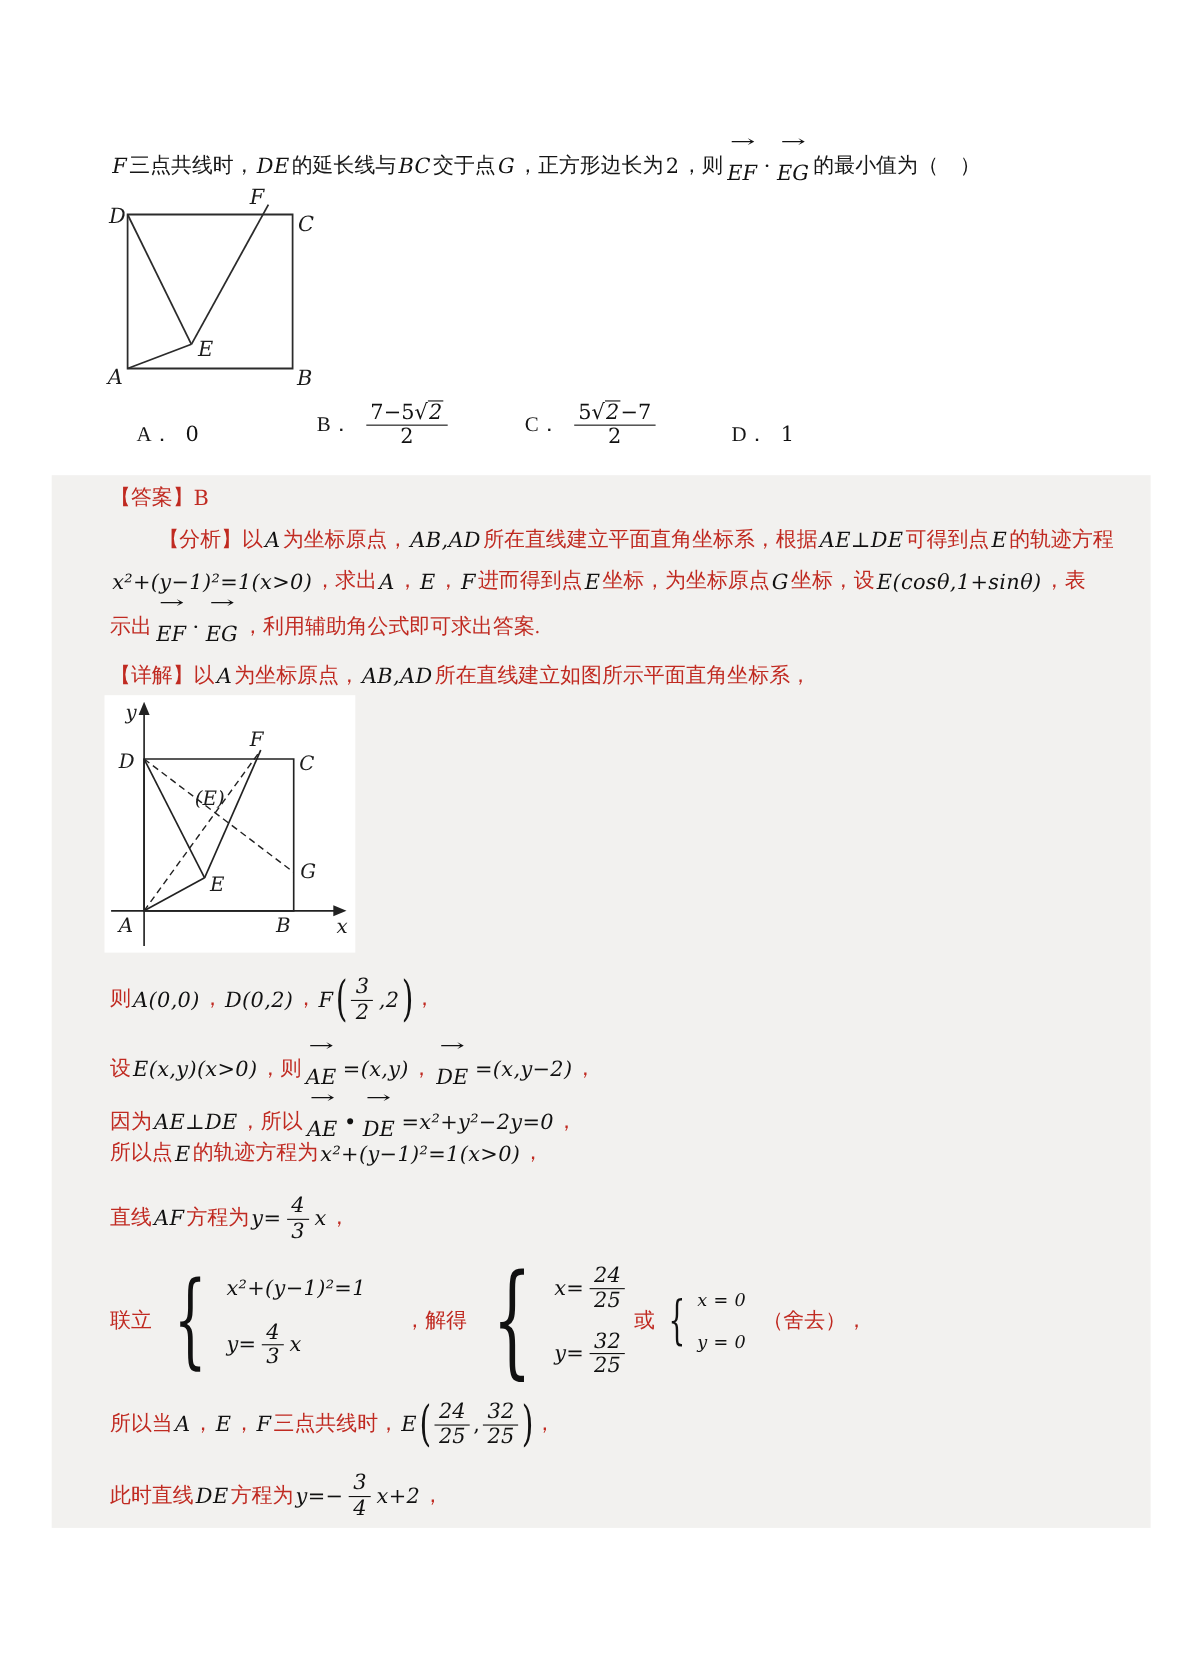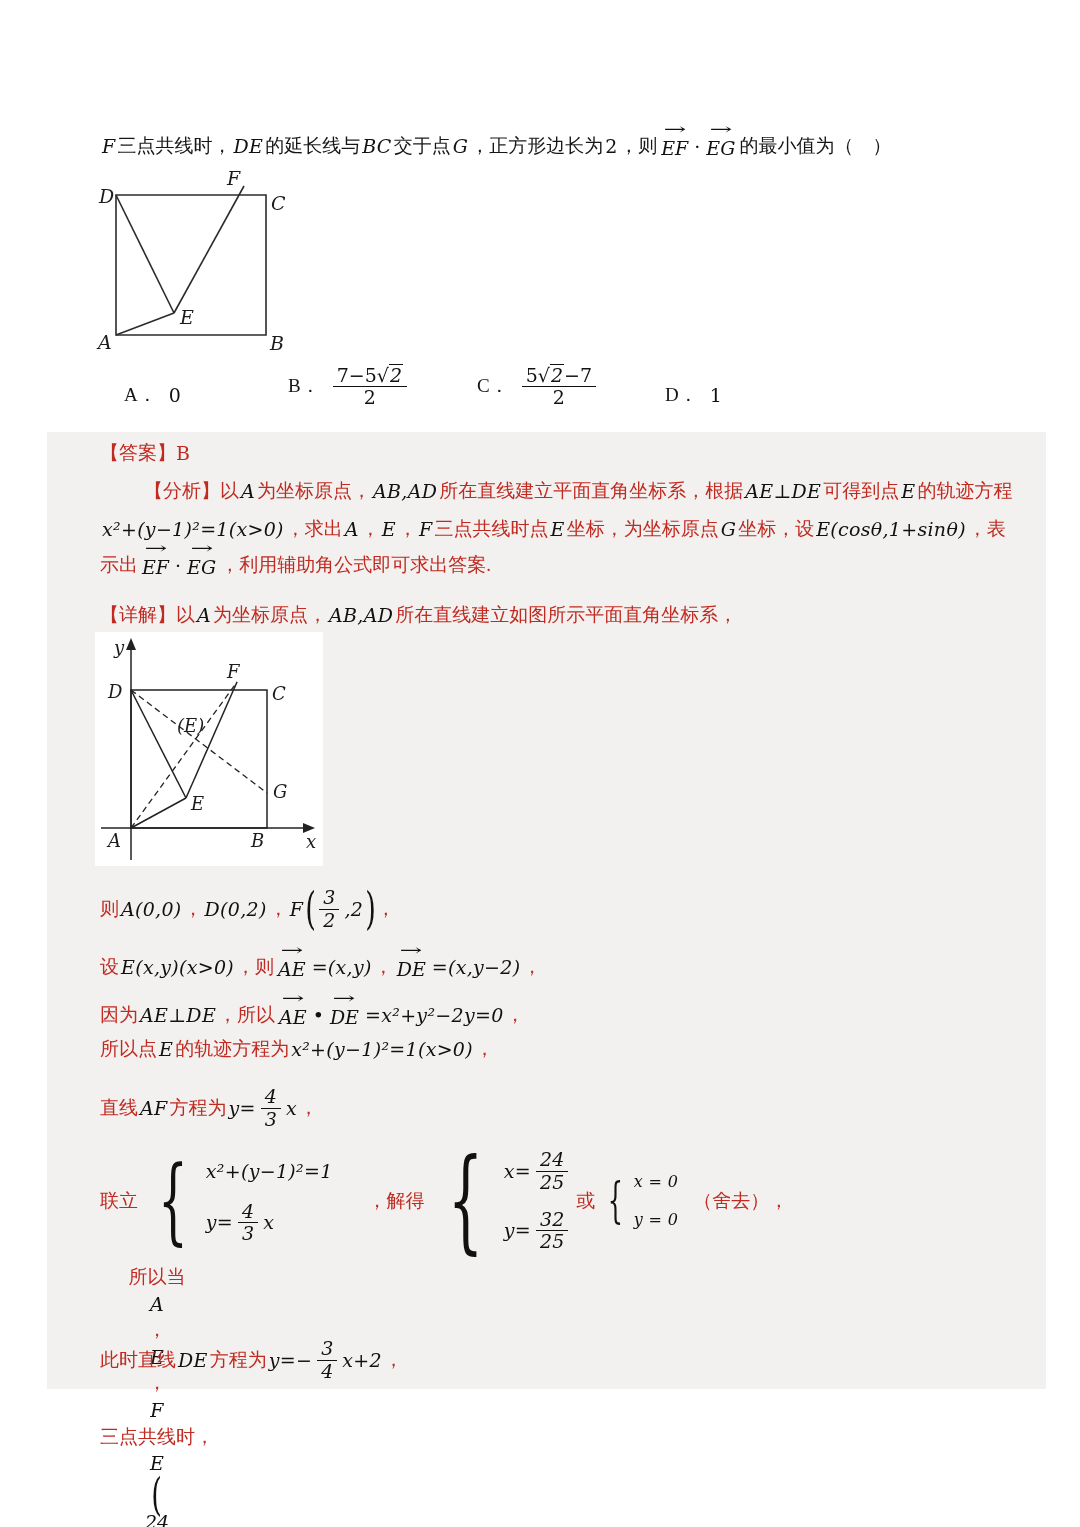--- a/index.html
+++ b/index.html
@@ -15,21 +15,21 @@
     overflow:hidden;
   }
   .line{
     position:absolute;display:flex;align-items:center;white-space:nowrap;
     font-size:19px;line-height:1.4;
   }
   .cn{color:var(--red);}
   .blk{color:var(--ink);}
   .math{font-family:"DejaVu Serif",serif;font-style:italic;color:#111;letter-spacing:.3px;margin:0 2px;}
   .mathn{font-family:"DejaVu Serif",serif;font-style:normal;color:#111;margin:0 2px;}
-  .vec{position:relative;display:inline-block;font-family:"DejaVu Serif",serif;font-style:italic;color:#111;margin:0 4px;padding-top:4px;}
+  .vec{position:relative;display:inline-block;font-family:"DejaVu Serif",serif;font-style:italic;color:#111;margin:0 4px;padding-top:14px;}
   .vec::before{
     content:"\2192";position:absolute;top:-0.78em;left:50%;
     transform:translateX(-50%) scaleX(1.8);font-size:.8em;font-style:normal;color:#111;
   }
   .frac{display:inline-flex;flex-direction:column;align-items:center;line-height:1.12;margin:0 3px;font-family:"DejaVu Serif",serif;font-style:italic;color:#111;}
   .frac .num{border-bottom:1.3px solid #111;padding:0 4px;text-align:center;}
   .frac .den{padding:0 4px;text-align:center;}
   .sqrt{display:inline-flex;align-items:baseline;font-style:italic;}
   .sqrt::before{content:"\221A";font-style:normal;}
   .sqrt .rad{border-top:1.3px solid #111;padding:0 1px;}
@@ -132,21 +132,21 @@
     </div>
 
     <div class="line" style="left:53px;top:84px;">
       <span class="math">x²+(y−1)²=1(x&gt;0)</span>
       <span class="cn">，求出</span>
       <span class="math">A</span>
       <span class="cn">，</span>
       <span class="math">E</span>
       <span class="cn">，</span>
       <span class="math">F</span>
-      <span class="cn">三点共线时点</span>
+      <span class="cn">进而得到点</span>
       <span class="math">E</span>
       <span class="cn">坐标，为坐标原点</span>
       <span class="math">G</span>
       <span class="cn">坐标，设</span>
       <span class="math">E(cosθ,1+sinθ)</span>
       <span class="cn">，表</span>
     </div>
 
     <div class="line" style="left:53px;top:112px;padding-top:6px;">
       <span class="cn">示出</span>
@@ -288,21 +288,21 @@
       <span class="cn">或</span>
       <span class="cases c-sm">
         <span class="rows">
           <span class="row math">x = 0</span>
           <span class="row math">y = 0</span>
         </span>
       </span>
       <span class="cn" style="margin-left:8px;">（舍去），</span>
     </div>
 
-    <div class="line" style="left:53px;top:832px;height:62px;flex-direction:column;">
+    <div class="line" style="left:53px;top:832px;height:62px;">
       <span class="cn">所以当</span>
       <span class="math">A</span>
       <span class="cn">，</span>
       <span class="math">E</span>
       <span class="cn">，</span>
       <span class="math">F</span>
       <span class="cn">三点共线时，</span>
       <span class="math">E</span>
       <span class="bp">(</span>
       <span class="frac">

